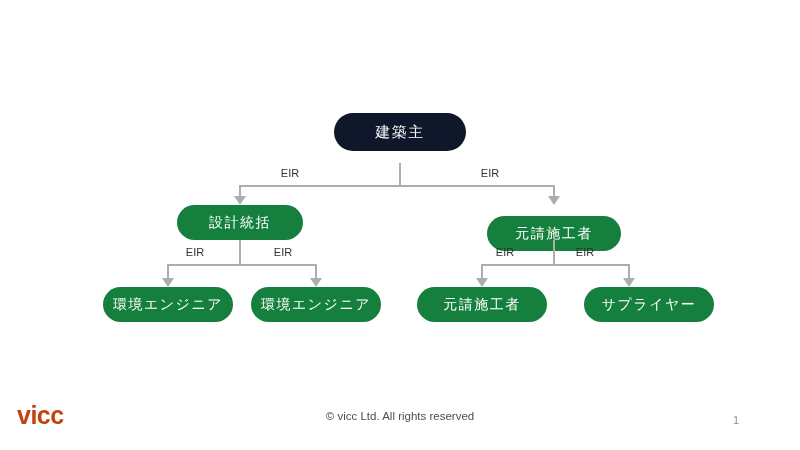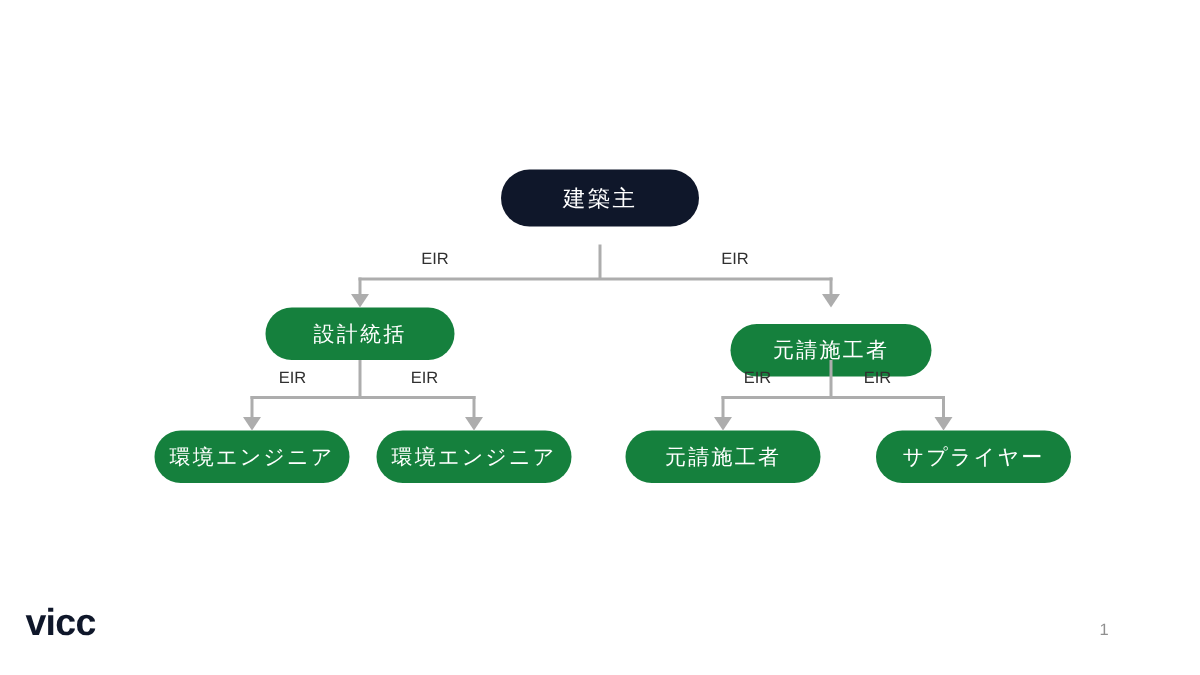--- a/index.html
+++ b/index.html
@@ -95,21 +95,21 @@
   .eir-5 { left: 485px; top: 246px; }
   .eir-6 { left: 565px; top: 246px; }
 
   
   .logo {
     position: absolute;
     left: 17px; top: 401px;
     font-size: 25px;
     font-weight: bold;
     letter-spacing: -0.5px;
-    color: #0f172a;
+    color: #c2410c;
   }
   .copyright {
     position: absolute;
     left: 0; right: 0; top: 410px;
     text-align: center;
     font-size: 11.5px;
     color: #4D4D4D;
   }
   .page-number {
     position: absolute;
@@ -164,15 +164,16 @@
 
     <span class="eir eir-1">EIR</span>
     <span class="eir eir-2">EIR</span>
     <span class="eir eir-3">EIR</span>
     <span class="eir eir-4">EIR</span>
     <span class="eir eir-5">EIR</span>
     <span class="eir eir-6">EIR</span>
   </div>
 
   <div class="logo">vicc</div>
+  <div class="copyright">© vicc Ltd. All rights reserved</div>
   <div class="page-number">1</div>
 
 </div>
 
 </body></html>

